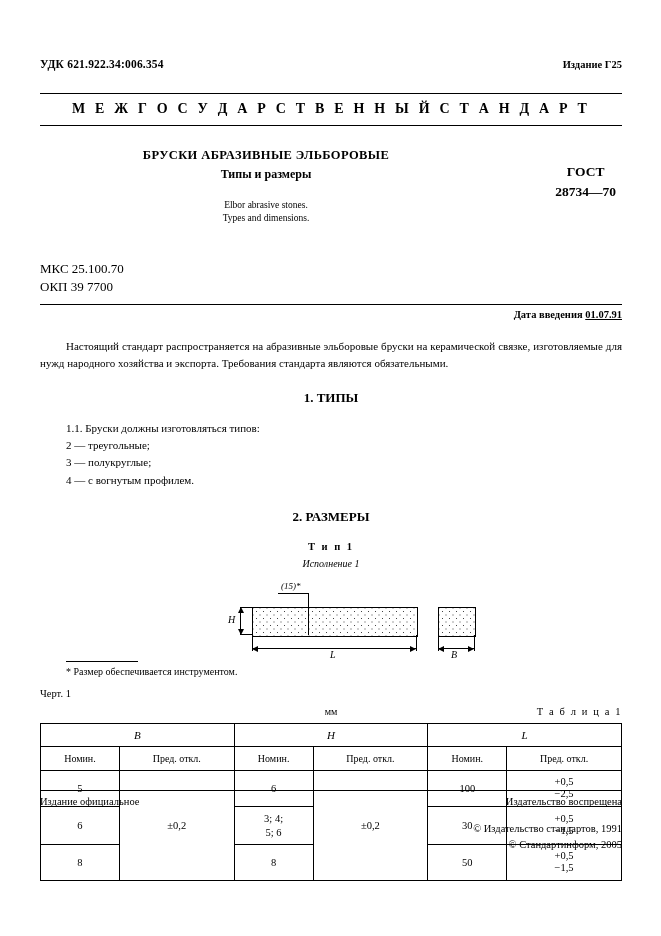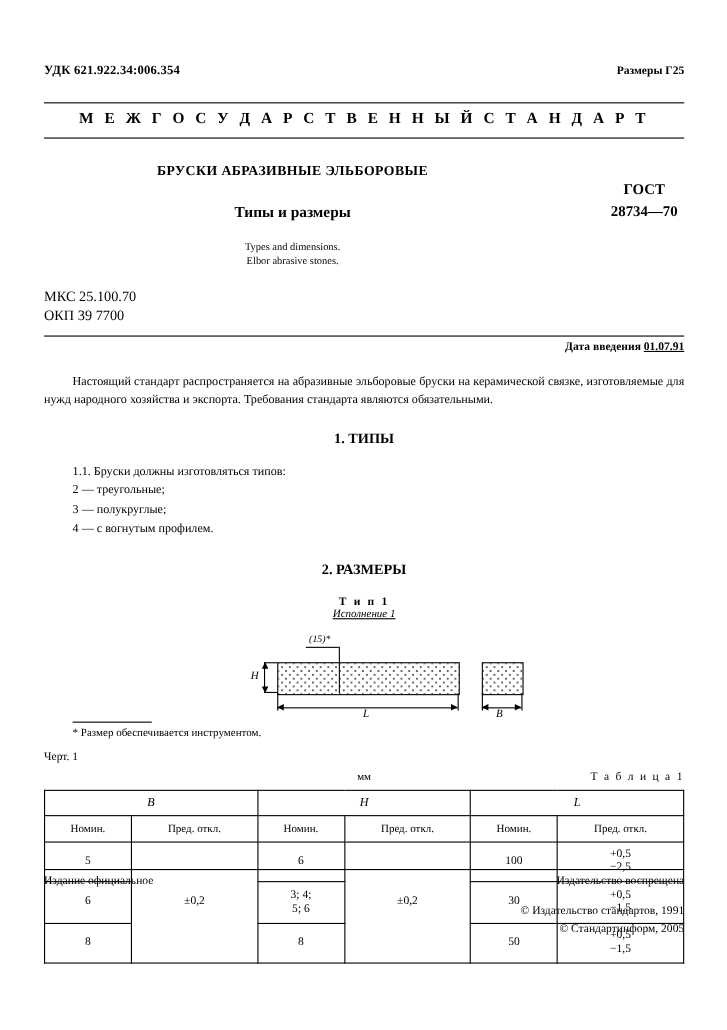--- a/index.html
+++ b/index.html
@@ -60,23 +60,23 @@
   }
   .main-title {
     text-align: center;
     font-size: 12.5px;
     font-weight: bold;
     letter-spacing: 0.4px;
     padding-right: 130px;
   }
   .sub-title {
     text-align: center;
-    font-size: 14px;
-    font-weight: bold;
-    margin-top: 23px;
+    font-size: 12px;
+    font-weight: bold;
+    margin-top: 4px;
     padding-right: 130px;
   }
   .eng-title {
     text-align: center;
     font-size: 9.5px;
     margin-top: 17px;
     line-height: 1.35;
     padding-right: 130px;
   }
   .gost-box {
@@ -132,21 +132,21 @@
     text-align: center;
     font-weight: bold;
     font-size: 10.5px;
     margin-top: 16px;
     letter-spacing: 2px;
   }
   .ispoln {
     text-align: center;
     font-size: 10px;
     font-style: italic;
-    text-decoration: underline;
+    margin-top: 6px;
   }
   .figure {
     margin-top: 10px;
     height: 78px;
     position: relative;
   }
   .footnote-rule {
     width: 72px;
     border-top: 1px solid #000;
     margin-top: 4px;
@@ -294,31 +294,31 @@
   }
 </style>
 </head>
 <body>
 
 <div class="page">
   <div class="content">
 
     <div class="row-between">
       <div class="udk">УДК 621.922.34:006.354</div>
-      <div class="gruppa">Размеры Г25</div>
+      <div class="gruppa">Издание Г25</div>
     </div>
 
     <div class="std-band">М Е Ж Г О С У Д А Р С Т В Е Н Н Ы Й   С Т А Н Д А Р Т</div>
 
     <div class="title-block">
       <div class="main-title">БРУСКИ АБРАЗИВНЫЕ ЭЛЬБОРОВЫЕ</div>
       <div class="sub-title">Типы и размеры</div>
       <div class="eng-title">
+        <div>Elbor abrasive stones.</div>
         <div>Types and dimensions.</div>
-        <div>Elbor abrasive stones.</div>
       </div>
       <div class="gost-box">
         <div>ГОСТ</div>
         <div>28734—70</div>
       </div>
     </div>
 
     <div class="codes">
       <div>МКС 25.100.70</div>
       <div>ОКП 39 7700</div>

